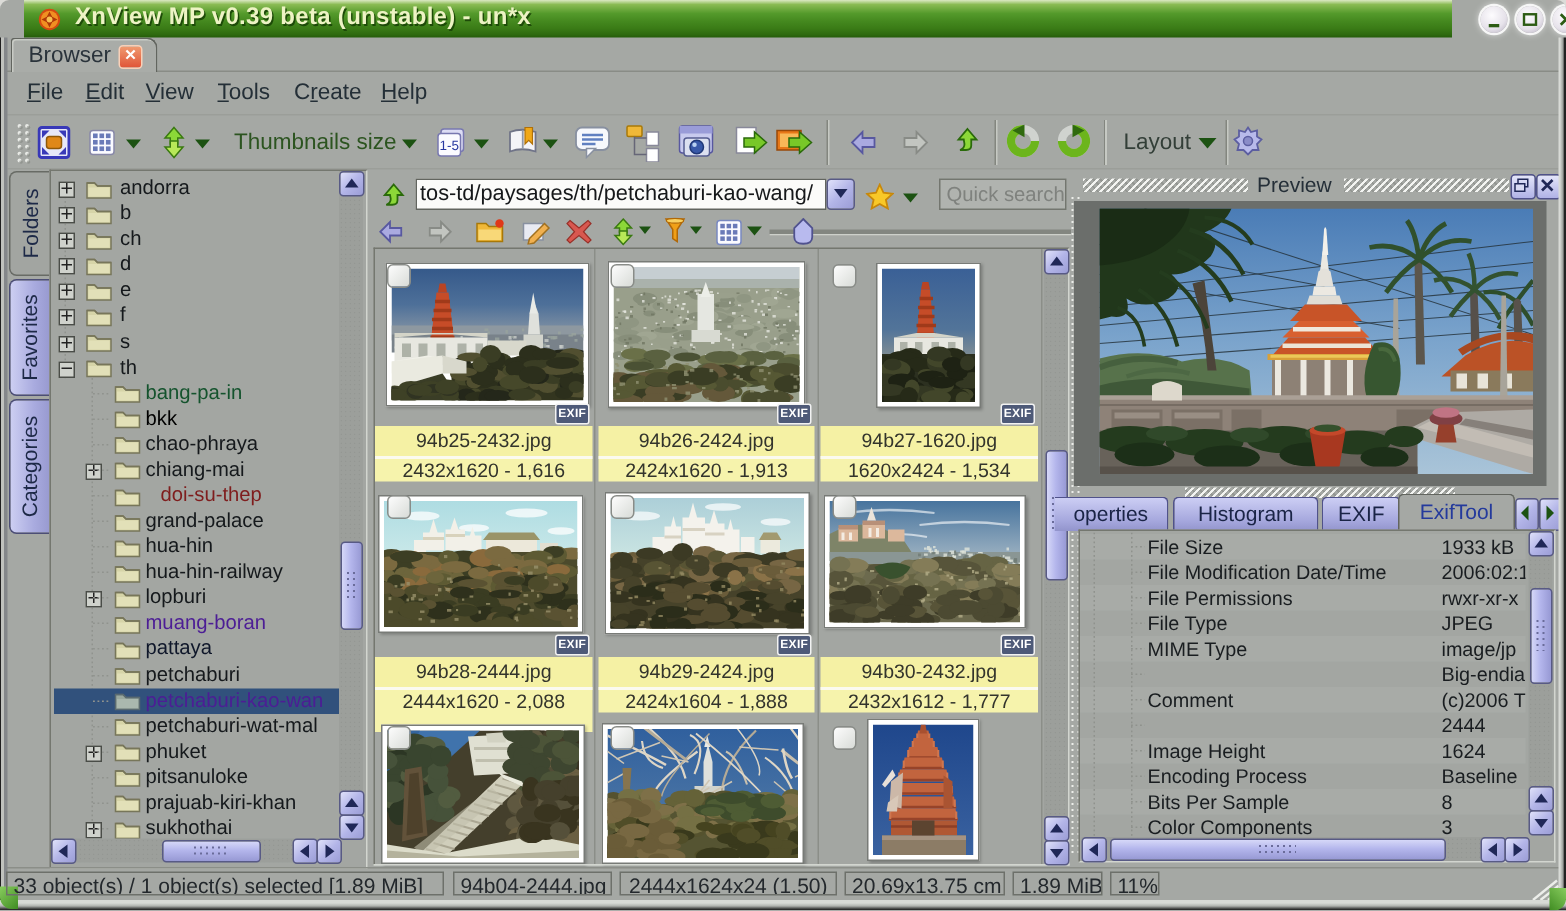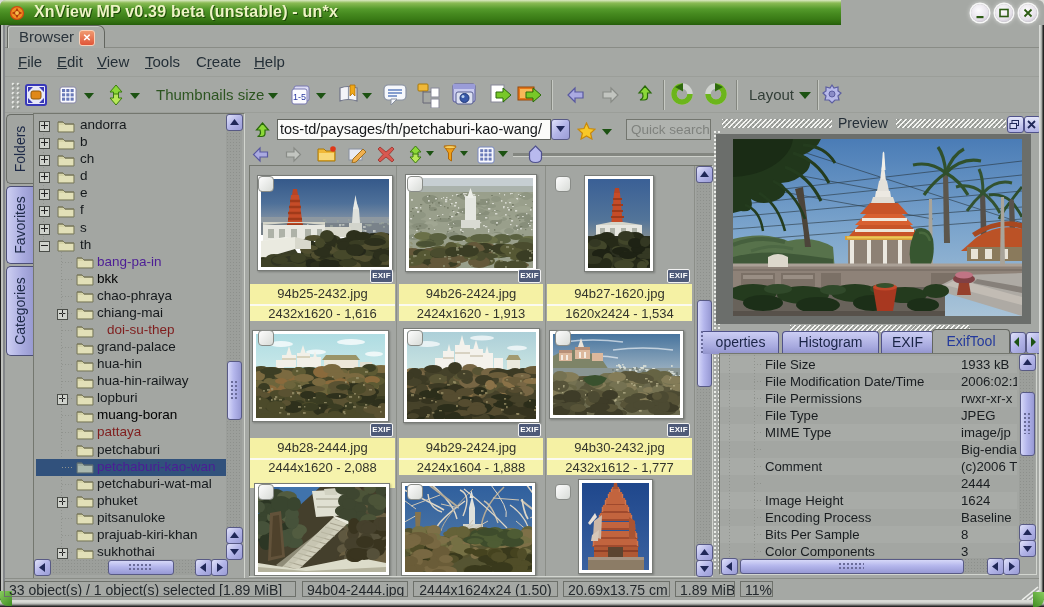--- a/index.html
+++ b/index.html
@@ -1,18 +1,18 @@
 <!DOCTYPE html>
 <html><head><meta charset="utf-8">
 <style>
   html,body{margin:0;padding:0;background:#dcdcd8;}
   #win{position:relative;width:1044px;height:607px;font-family:"Liberation Sans",sans-serif;
        background:#a5a8a4;overflow:hidden;border-radius:6px 6px 0 0;}
   .abs{position:absolute;}
-  #title{left:0;top:0;width:841px;height:25px;
+  #title{left:16px;top:0;width:952px;height:25px;
     background:linear-gradient(#dce9c4 0px,#8abb54 3px,#549a2b 9px,#45891f 14px,#3a7b16 19px,#2e6a0f 23px,#245c0a 25px);text-align:right;}
   #title .txt{left:34px;top:3px;font-size:16px;font-weight:bold;color:#edf3c4;text-shadow:1px 1px 0 #1d4a08;letter-spacing:.2px;}
   .winbtn{width:18px;height:18px;border-radius:50%;
     background:radial-gradient(circle at 42% 35%,#fdfcfe,#e6e2ea 58%,#c2bcca 88%,#a8a2b2);
     box-shadow:0 0 0 1.5px rgba(255,255,255,.85),0 0 5px 1px rgba(255,255,255,.7);}
   .winbtn svg{position:absolute;left:0;top:0;}
   #btab{left:7px;top:25px;width:96px;height:22px;background:#a9aca8;border:1px solid #62655f;border-bottom:none;
         border-radius:3px 7px 0 0;box-shadow:inset 1px 1px 0 #c8cbc5;}
   #btab .t{left:11px;top:2px;font-size:15px;color:#2a333b;}
   #btab .x{left:71px;top:4px;width:14px;height:14px;border-radius:3px;border:1px solid #f8d0b8;
@@ -293,21 +293,21 @@
 <path d="M1 3 L6 3 L8 5 L17 5" fill="none" stroke="#77765a" stroke-width="1"></path>
 <rect x="2" y="6" width="14" height="6" fill="#e2e0b8"></rect>
     </svg>
 <div class="trow" style="left:80px;top:236.6px;color:#15191c;width:146px;overflow:hidden">th</div>
 <div class="abs" style="left:62px;top:261.6px;width:12px;height:1px;background-image:linear-gradient(90deg,#90938e 1px,rgba(0,0,0,0) 1px);background-size:3px 1px"></div>
 <svg class="abs" style="left:76px;top:255.1px" width="18" height="14" viewBox="0 0 18 14">
 <path d="M1 3 L1 13 L17 13 L17 5 L8 5 L6 3 Z" fill="#d6d4a8" stroke="#77765a" stroke-width="1"></path>
 <path d="M1 3 L6 3 L8 5 L17 5" fill="none" stroke="#77765a" stroke-width="1"></path>
 <rect x="2" y="6" width="14" height="6" fill="#e2e0b8"></rect>
     </svg>
-<div class="trow" style="left:97px;top:253.6px;color:#4c1d95;width:129px;overflow:hidden">bang-pa-in</div>
+<div class="trow" style="left:97px;top:253.6px;color:#14532d;width:129px;overflow:hidden">bang-pa-in</div>
 <div class="abs" style="left:62px;top:278.7px;width:12px;height:1px;background-image:linear-gradient(90deg,#90938e 1px,rgba(0,0,0,0) 1px);background-size:3px 1px"></div>
 <svg class="abs" style="left:76px;top:272.2px" width="18" height="14" viewBox="0 0 18 14">
 <path d="M1 3 L1 13 L17 13 L17 5 L8 5 L6 3 Z" fill="#d6d4a8" stroke="#77765a" stroke-width="1"></path>
 <path d="M1 3 L6 3 L8 5 L17 5" fill="none" stroke="#77765a" stroke-width="1"></path>
 <rect x="2" y="6" width="14" height="6" fill="#e2e0b8"></rect>
     </svg>
 <div class="trow" style="left:97px;top:270.7px;color:#000000;width:129px;overflow:hidden">bkk</div>
 <div class="abs" style="left:62px;top:295.8px;width:12px;height:1px;background-image:linear-gradient(90deg,#90938e 1px,rgba(0,0,0,0) 1px);background-size:3px 1px"></div>
 <svg class="abs" style="left:76px;top:289.3px" width="18" height="14" viewBox="0 0 18 14">
 <path d="M1 3 L1 13 L17 13 L17 5 L8 5 L6 3 Z" fill="#d6d4a8" stroke="#77765a" stroke-width="1"></path>
@@ -362,28 +362,28 @@
 <path d="M1 3 L6 3 L8 5 L17 5" fill="none" stroke="#77765a" stroke-width="1"></path>
 <rect x="2" y="6" width="14" height="6" fill="#e2e0b8"></rect>
     </svg>
 <div class="trow" style="left:97px;top:390.3px;color:#15191c;width:129px;overflow:hidden">lopburi</div>
 <div class="abs" style="left:62px;top:415.4px;width:12px;height:1px;background-image:linear-gradient(90deg,#90938e 1px,rgba(0,0,0,0) 1px);background-size:3px 1px"></div>
 <svg class="abs" style="left:76px;top:408.9px" width="18" height="14" viewBox="0 0 18 14">
 <path d="M1 3 L1 13 L17 13 L17 5 L8 5 L6 3 Z" fill="#d6d4a8" stroke="#77765a" stroke-width="1"></path>
 <path d="M1 3 L6 3 L8 5 L17 5" fill="none" stroke="#77765a" stroke-width="1"></path>
 <rect x="2" y="6" width="14" height="6" fill="#e2e0b8"></rect>
     </svg>
-<div class="trow" style="left:97px;top:407.4px;color:#000000;width:129px;overflow:hidden">muang-boran</div>
+<div class="trow" style="left:97px;top:407.4px;color:#4c1d95;width:129px;overflow:hidden">muang-boran</div>
 <div class="abs" style="left:62px;top:432.4px;width:12px;height:1px;background-image:linear-gradient(90deg,#90938e 1px,rgba(0,0,0,0) 1px);background-size:3px 1px"></div>
 <svg class="abs" style="left:76px;top:425.9px" width="18" height="14" viewBox="0 0 18 14">
 <path d="M1 3 L1 13 L17 13 L17 5 L8 5 L6 3 Z" fill="#d6d4a8" stroke="#77765a" stroke-width="1"></path>
 <path d="M1 3 L6 3 L8 5 L17 5" fill="none" stroke="#77765a" stroke-width="1"></path>
 <rect x="2" y="6" width="14" height="6" fill="#e2e0b8"></rect>
     </svg>
-<div class="trow" style="left:97px;top:424.4px;color:#7f1d1d;width:129px;overflow:hidden">pattaya</div>
+<div class="trow" style="left:97px;top:424.4px;color:#0f172a;width:129px;overflow:hidden">pattaya</div>
 <div class="abs" style="left:62px;top:449.5px;width:12px;height:1px;background-image:linear-gradient(90deg,#90938e 1px,rgba(0,0,0,0) 1px);background-size:3px 1px"></div>
 <svg class="abs" style="left:76px;top:443.0px" width="18" height="14" viewBox="0 0 18 14">
 <path d="M1 3 L1 13 L17 13 L17 5 L8 5 L6 3 Z" fill="#d6d4a8" stroke="#77765a" stroke-width="1"></path>
 <path d="M1 3 L6 3 L8 5 L17 5" fill="none" stroke="#77765a" stroke-width="1"></path>
 <rect x="2" y="6" width="14" height="6" fill="#e2e0b8"></rect>
     </svg>
 <div class="trow" style="left:97px;top:441.5px;color:#15191c;width:129px;overflow:hidden">petchaburi</div>
 <div class="abs" style="left:36px;top:459.1px;width:190px;height:16.5px;background:#31517c"></div>
 <div class="abs" style="left:62px;top:466.6px;width:12px;height:1px;background-image:linear-gradient(90deg,#90938e 1px,rgba(0,0,0,0) 1px);background-size:3px 1px"></div>
 <svg class="abs" style="left:76px;top:460.1px" width="18" height="14" viewBox="0 0 18 14">

